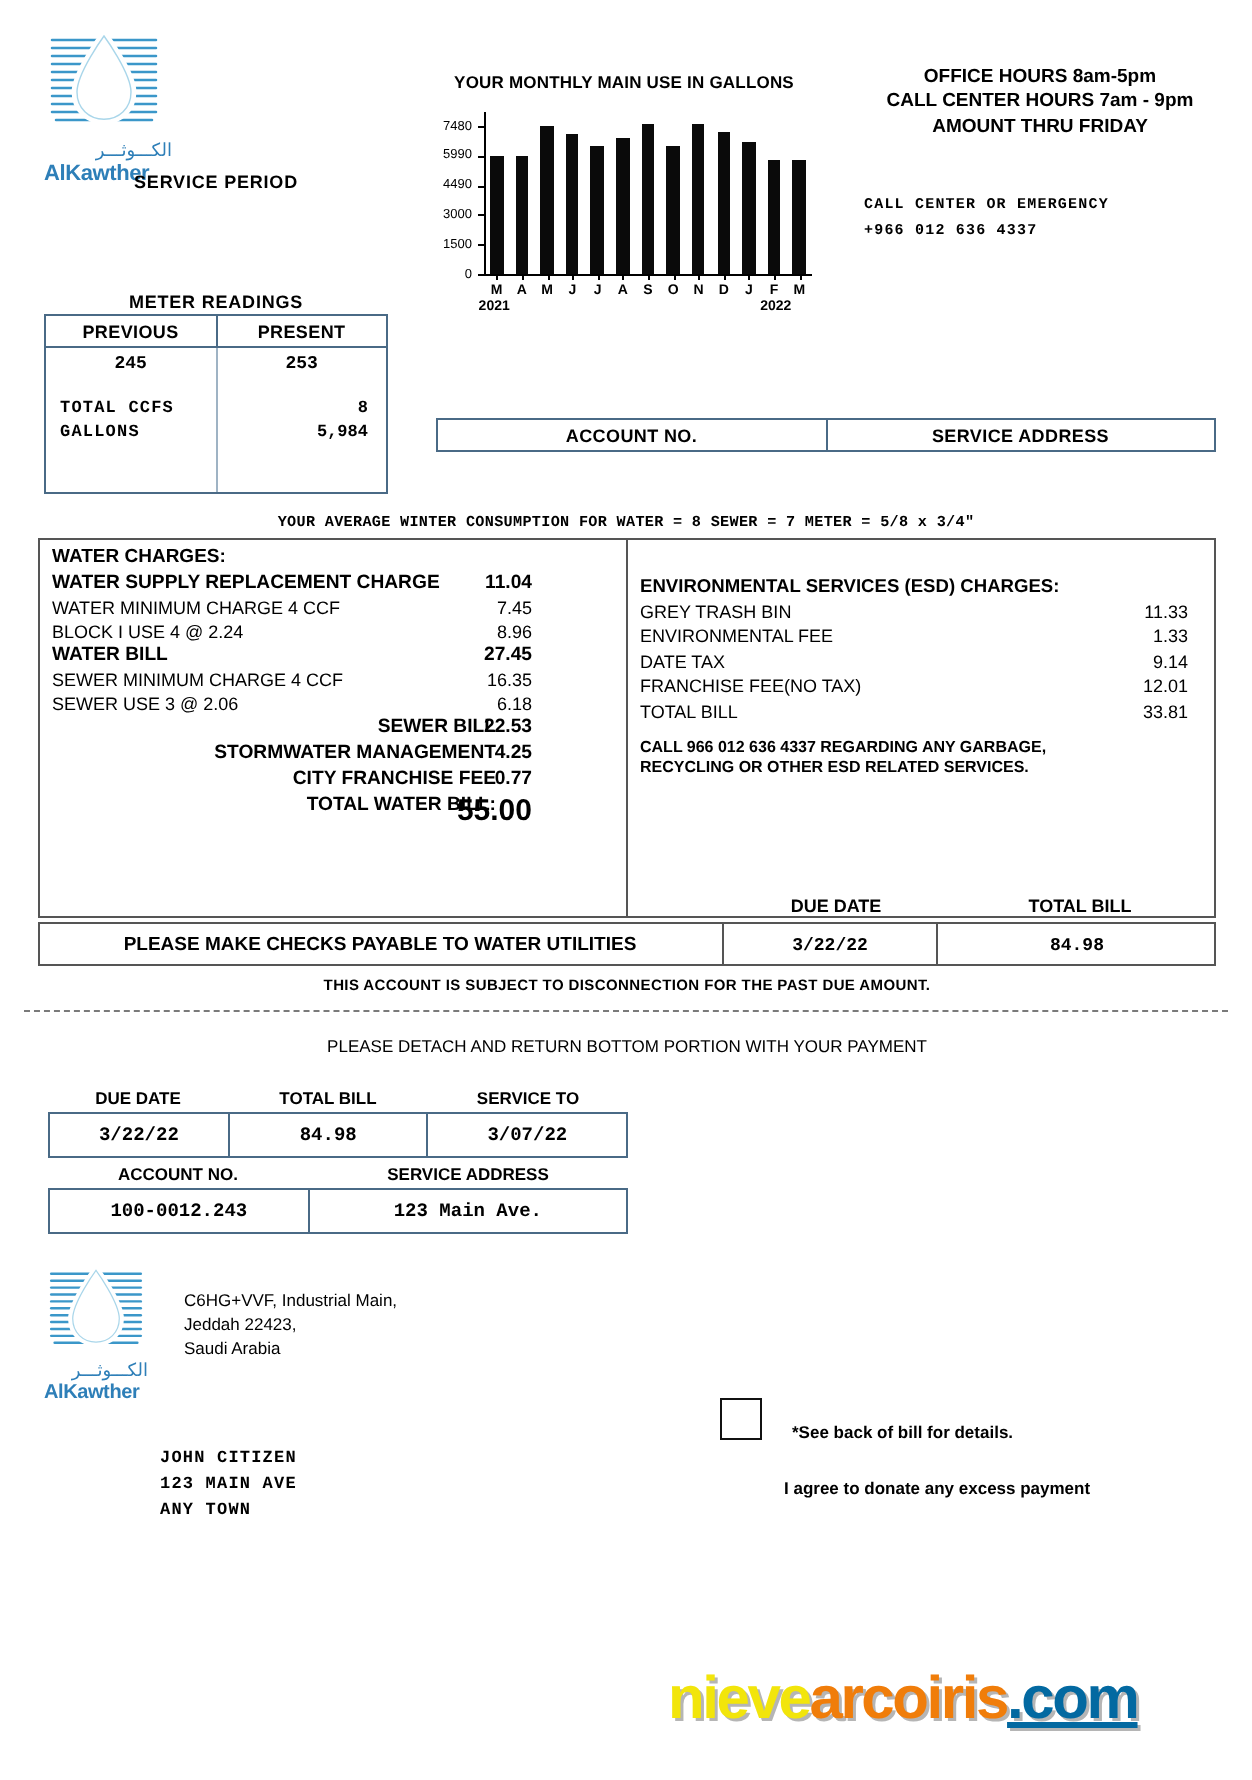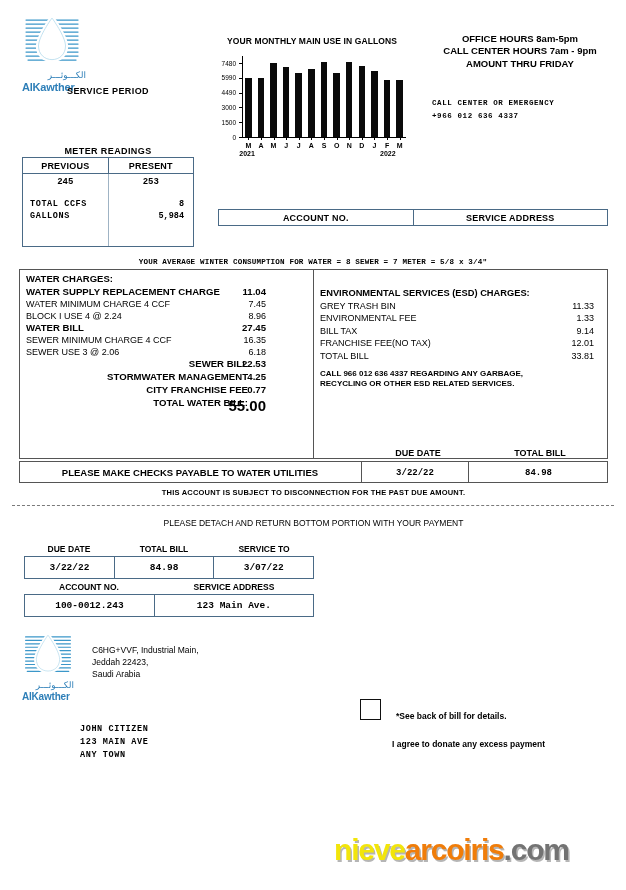--- a/index.html
+++ b/index.html
@@ -395,21 +395,21 @@
     <div id="esd-charge-lines">
         <div class="chg-row" style="height: 12.4px;">
           <span class="chg-lbl">GREY TRASH BIN</span>
           <span class="chg-amt" style="right: 8px;">11.33</span>
         </div>
         <div class="chg-row" style="height: 12.4px;">
           <span class="chg-lbl">ENVIRONMENTAL FEE</span>
           <span class="chg-amt" style="right: 8px;">1.33</span>
         </div>
         <div class="chg-row" style="height: 12.4px;">
-          <span class="chg-lbl">BILL TAX</span>
+          <span class="chg-lbl">DATE TAX</span>
           <span class="chg-amt" style="right: 8px;">9.14</span>
         </div>
         <div class="chg-row" style="height: 12.4px;">
           <span class="chg-lbl">FRANCHISE FEE(NO TAX)</span>
           <span class="chg-amt" style="right: 8px;">12.01</span>
         </div>
         <div class="chg-row" style="height: 12.4px;">
           <span class="chg-lbl">TOTAL BILL</span>
           <span class="chg-amt" style="right: 8px;">33.81</span>
         </div>
@@ -488,16 +488,16 @@
 
   <div class="abs donate-box" style="left:360px; top:699px;"></div>
   <div class="abs donate-txt" style="left:392px; top:700px;margin-top:39px;">I agree to donate any excess payment</div>
   <div class="abs donate-txt" style="left:396px; top:711px;">*See back of bill for details.</div>
 
   <div class="abs cust-addr" style="left:80px; top:723px;">JOHN CITIZEN</div>
   <div class="abs cust-addr" style="left:80px; top:736px;">123 MAIN AVE</div>
   <div class="abs cust-addr" style="left:80px; top:749px;">ANY TOWN</div>
 
   <div class="abs wm" style="left:334px; top:833px;">
-    <span id="wm1" style="color: rgb(242, 229, 11);">nieve</span><span id="wm2" style="color: rgb(240, 125, 10);">arcoiris</span><span id="wm3" style="color: #737373;">.com</span>
+    <span id="wm1" style="color: rgb(242, 229, 11);">nieve</span><span id="wm2" style="color: rgb(240, 125, 10);">arcoiris</span><span id="wm3" style="color: #0369a1; text-decoration: underline;">.com</span>
   </div>
 
 </div>
 
 </body></html>

